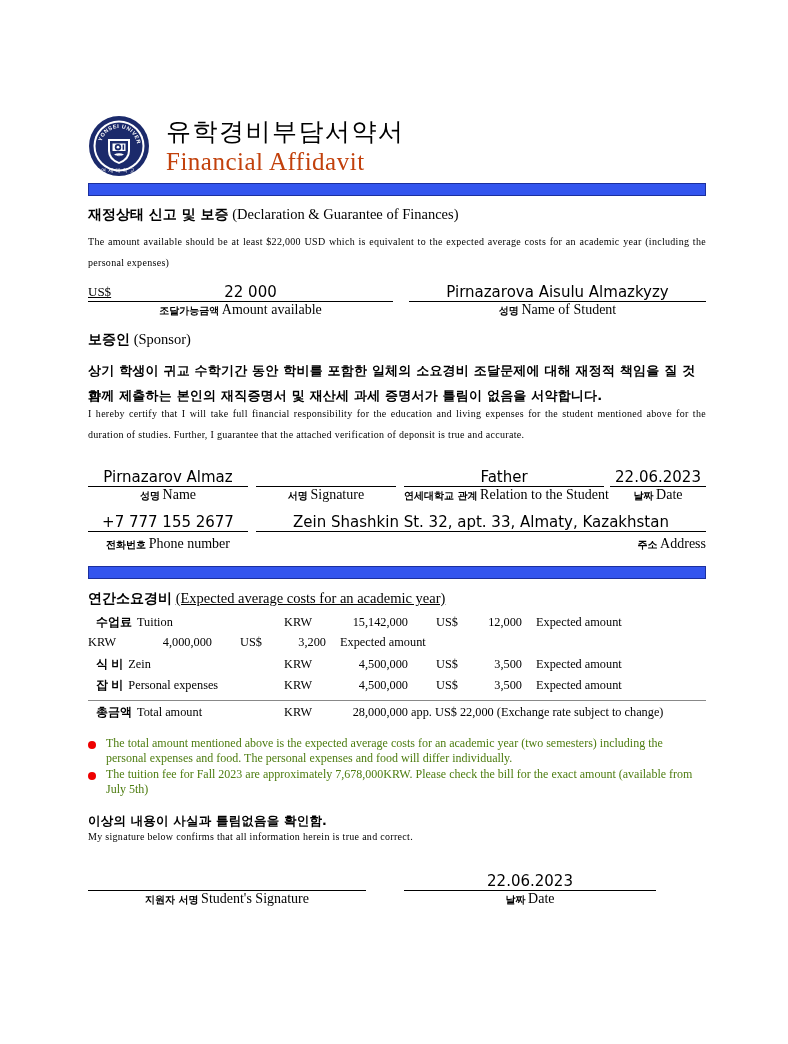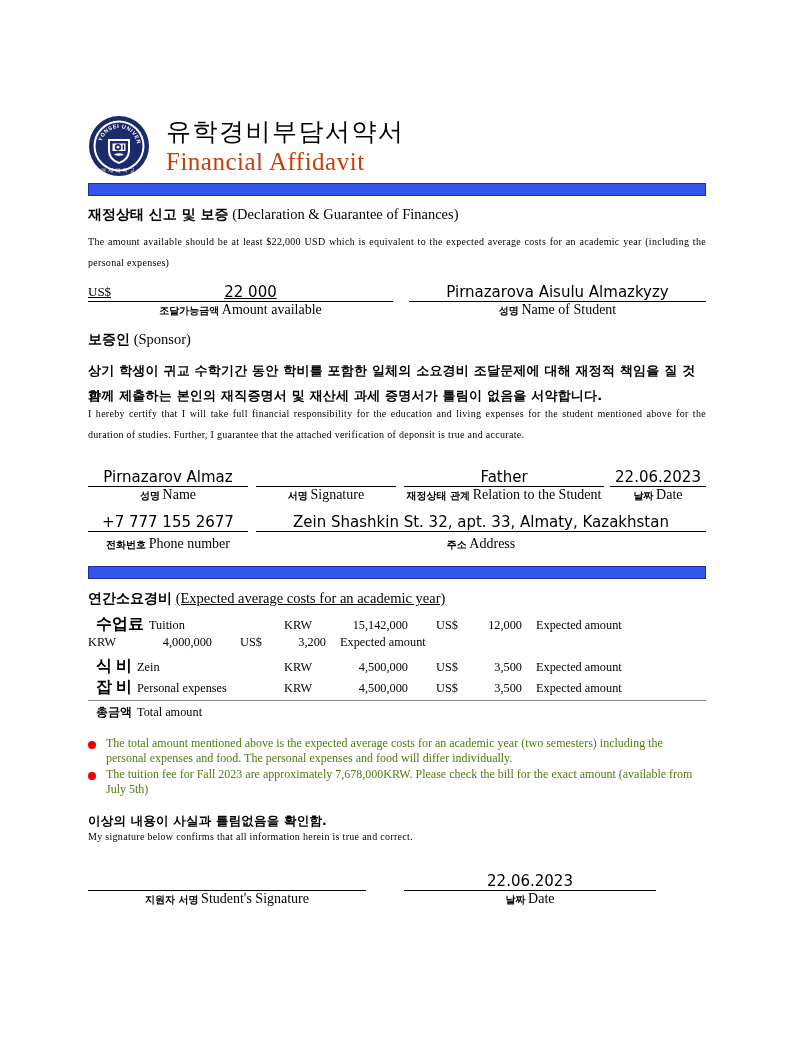--- a/index.html
+++ b/index.html
@@ -172,23 +172,23 @@
     height: 21px;
   }
   .c-name {
     width: 196px;
     flex: 0 0 196px;
     padding-left: 8px;
     box-sizing: border-box;
     white-space: nowrap;
   }
   .c-name .ko {
-    font-family: Liberation Serif, serif;
+    font-family: Liberation Sans, sans-serif;
     font-weight: 700;
-    font-size: 16px;
+    font-size: 12px;
     margin-right: 5px;
   }
   .c-krw {
     width: 152px;
     flex: 0 0 152px;
     white-space: nowrap;
   }
   .c-krw .cur { display: inline-block; width: 38px; }
   .c-krw .amt { display: inline-block; width: 86px; text-align: right; }
   .c-usd {
@@ -304,21 +304,21 @@
     <div class="sec-head" style="top:206px;">
       <span class="ko">재정상태 신고 및 보증</span>
       <span class="en">(Declaration &amp; Guarantee of Finances)</span>
     </div>
 
     <div class="para" style="top:231px;">The amount available should be at least $22,000 USD which is equivalent to the expected average costs for an academic year (including the personal expenses)</div>
 
     <div class="field" style="left:0px; top:281px; width:305px;">
       <div class="line" style="position:relative; justify-content:center;">
         <span class="us-prefix">US$</span>
-        <span class="entry" style="margin-left:20px;text-decoration:underline;">22 000</span>
+        <span class="entry" style="margin-left:20px;">22 000</span>
       </div>
       <div class="caption">
         <span class="ko">조달가능금액</span>
         <span class="en">Amount available</span>
       </div>
     </div>
 
     <div class="field" style="left:321px; top:281px; width:297px;">
       <div class="line">
         <span class="entry">Pirnazarova Aisulu Almazkyzy</span>
@@ -356,21 +356,21 @@
         <span class="ko">서명</span>
         <span class="en">Signature</span>
       </div>
     </div>
 
     <div class="field" style="left:316px; top:466px; width:200px;">
       <div class="line">
         <span class="entry">Father</span>
       </div>
       <div class="caption">
-        <span class="ko">재정상태 관계</span>
+        <span class="ko">연세대학교 관계</span>
         <span class="en">Relation to the Student</span>
       </div>
     </div>
 
     <div class="field" style="left:522px; top:466px; width:96px;">
       <div class="line">
         <span class="entry">22.06.2023</span>
       </div>
       <div class="caption">
         <span class="ko">날짜</span>
@@ -385,21 +385,21 @@
       <div class="caption" style="margin-top:5px;">
         <span class="ko">전화번호</span>
         <span class="en">Phone number</span>
       </div>
     </div>
 
     <div class="field" style="left:168px; top:511px; width:450px;">
       <div class="line">
         <span class="entry">Zein Shashkin St. 32, apt. 33, Almaty, Kazakhstan</span>
       </div>
-      <div class="caption" style="margin-top:5px;">
+      <div class="caption" style="margin-top:5px;text-align:right;">
         <span class="ko">주소</span>
         <span class="en">Address</span>
       </div>
     </div>
 
     <div class="bluebar" id="bar2"></div>
 
     <div class="sec-head" style="top:590px;">
       <span class="ko">연간소요경비</span>
       <span class="en u">(Expected average costs for an academic year)</span>
@@ -451,20 +451,27 @@
         </span>
         <span class="c-usd">
           <span class="cur">US$</span><span class="amt">3,500</span>
         </span>
         <span class="c-note">Expected amount</span>
       </div>
 
       <div class="total-row">
         <span class="t-name">
           <span class="ko">총금액</span><span class="en">Total amount</span>
+        </span>
+        <span class="t-rest">
+          <span class="cur">KRW</span><span class="amt">28,000,000</span>
+          <span>app.</span>
+          <span>US$</span>
+          <span>22,000</span>
+          <span>(Exchange rate subject to change)</span>
         </span>
       </div>
     </div>
 
     <div class="notes" style="top:720px;">
       <div class="note">
         <span class="bullet">
             <i></i>
           </span>
         <span class="note-text">The total amount mentioned above is the expected average costs for an academic year (two semesters) including the personal expenses and food. The personal expenses and food will differ individually.</span>

